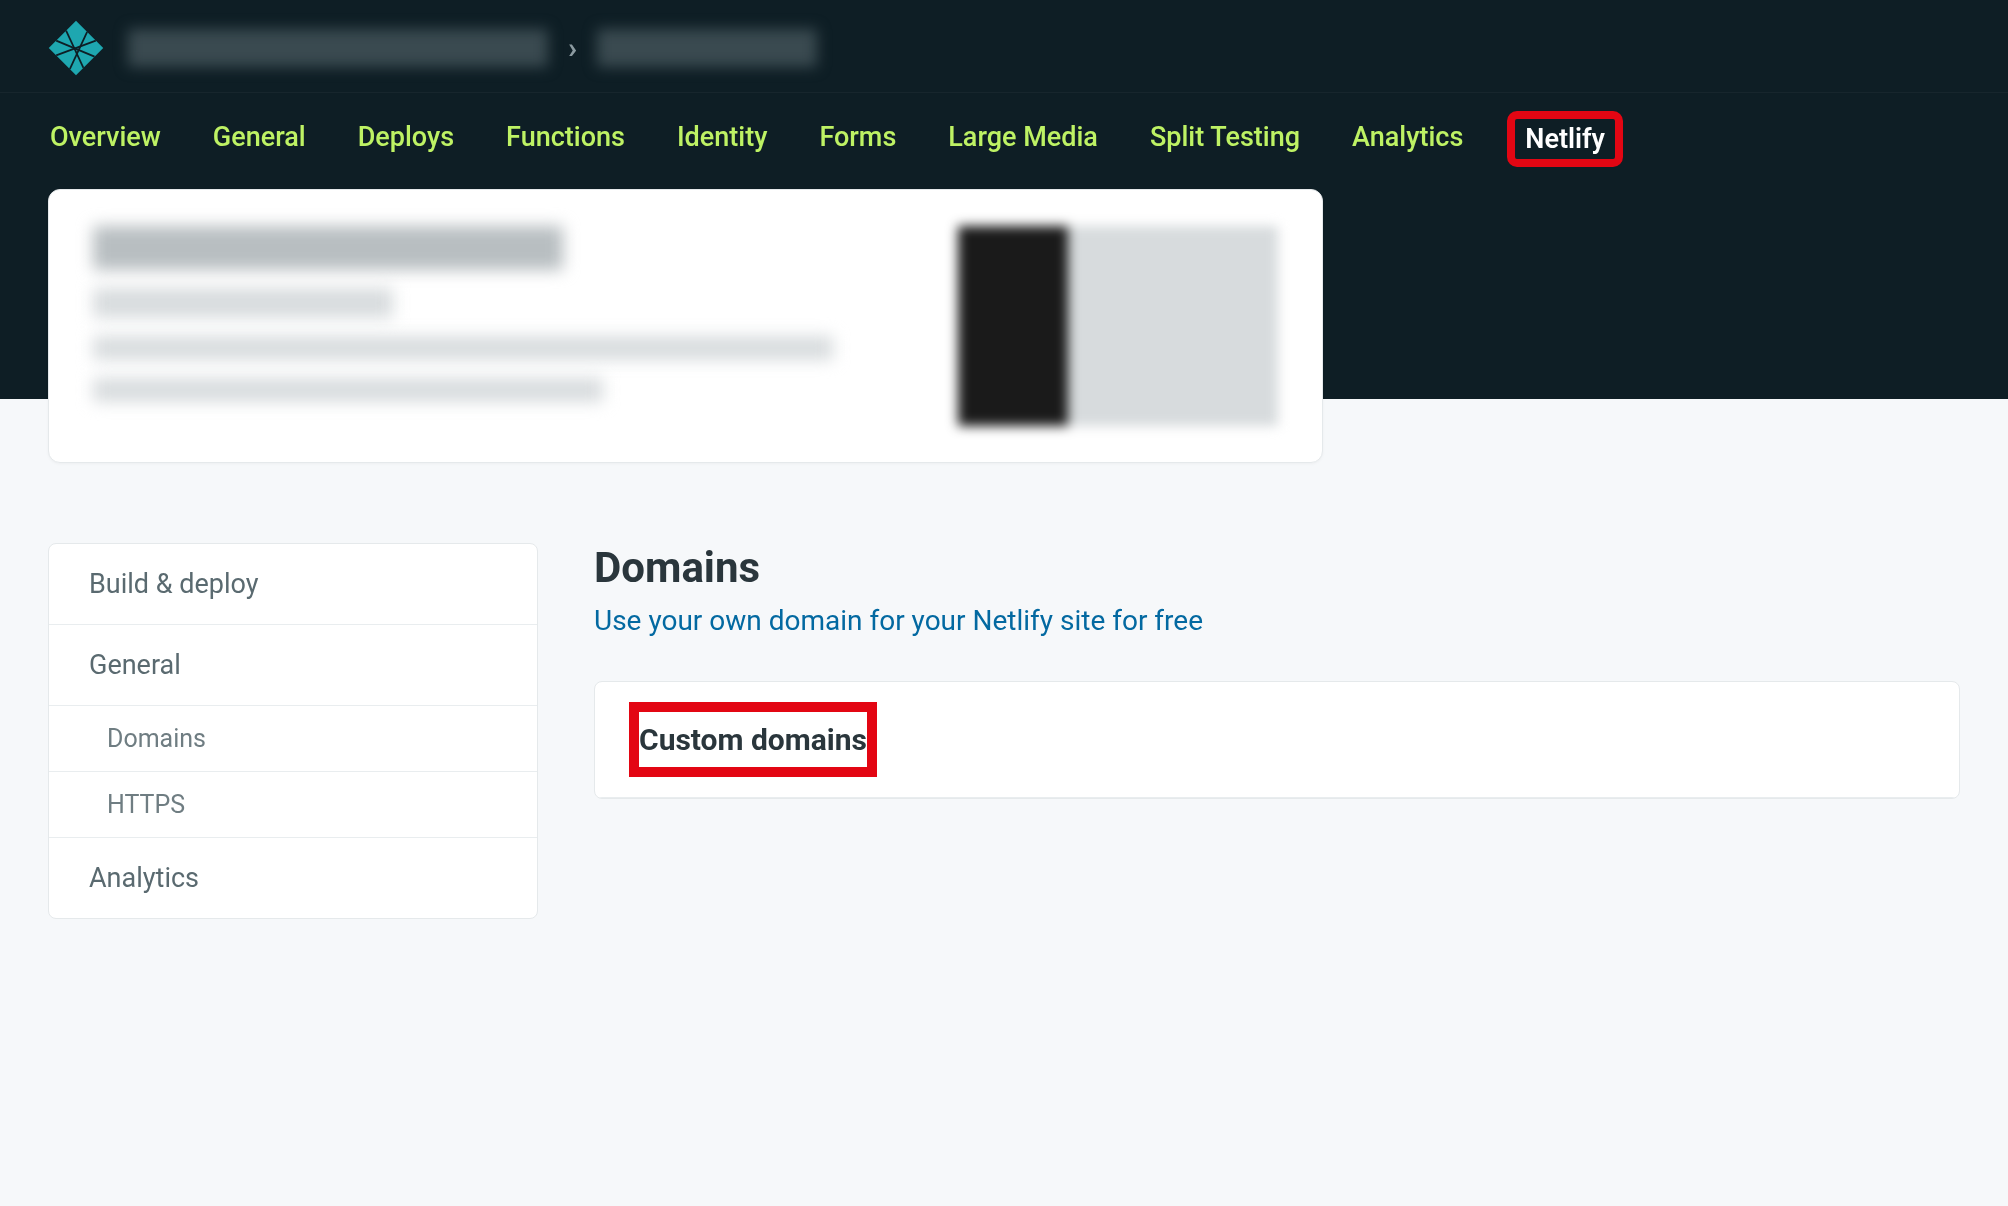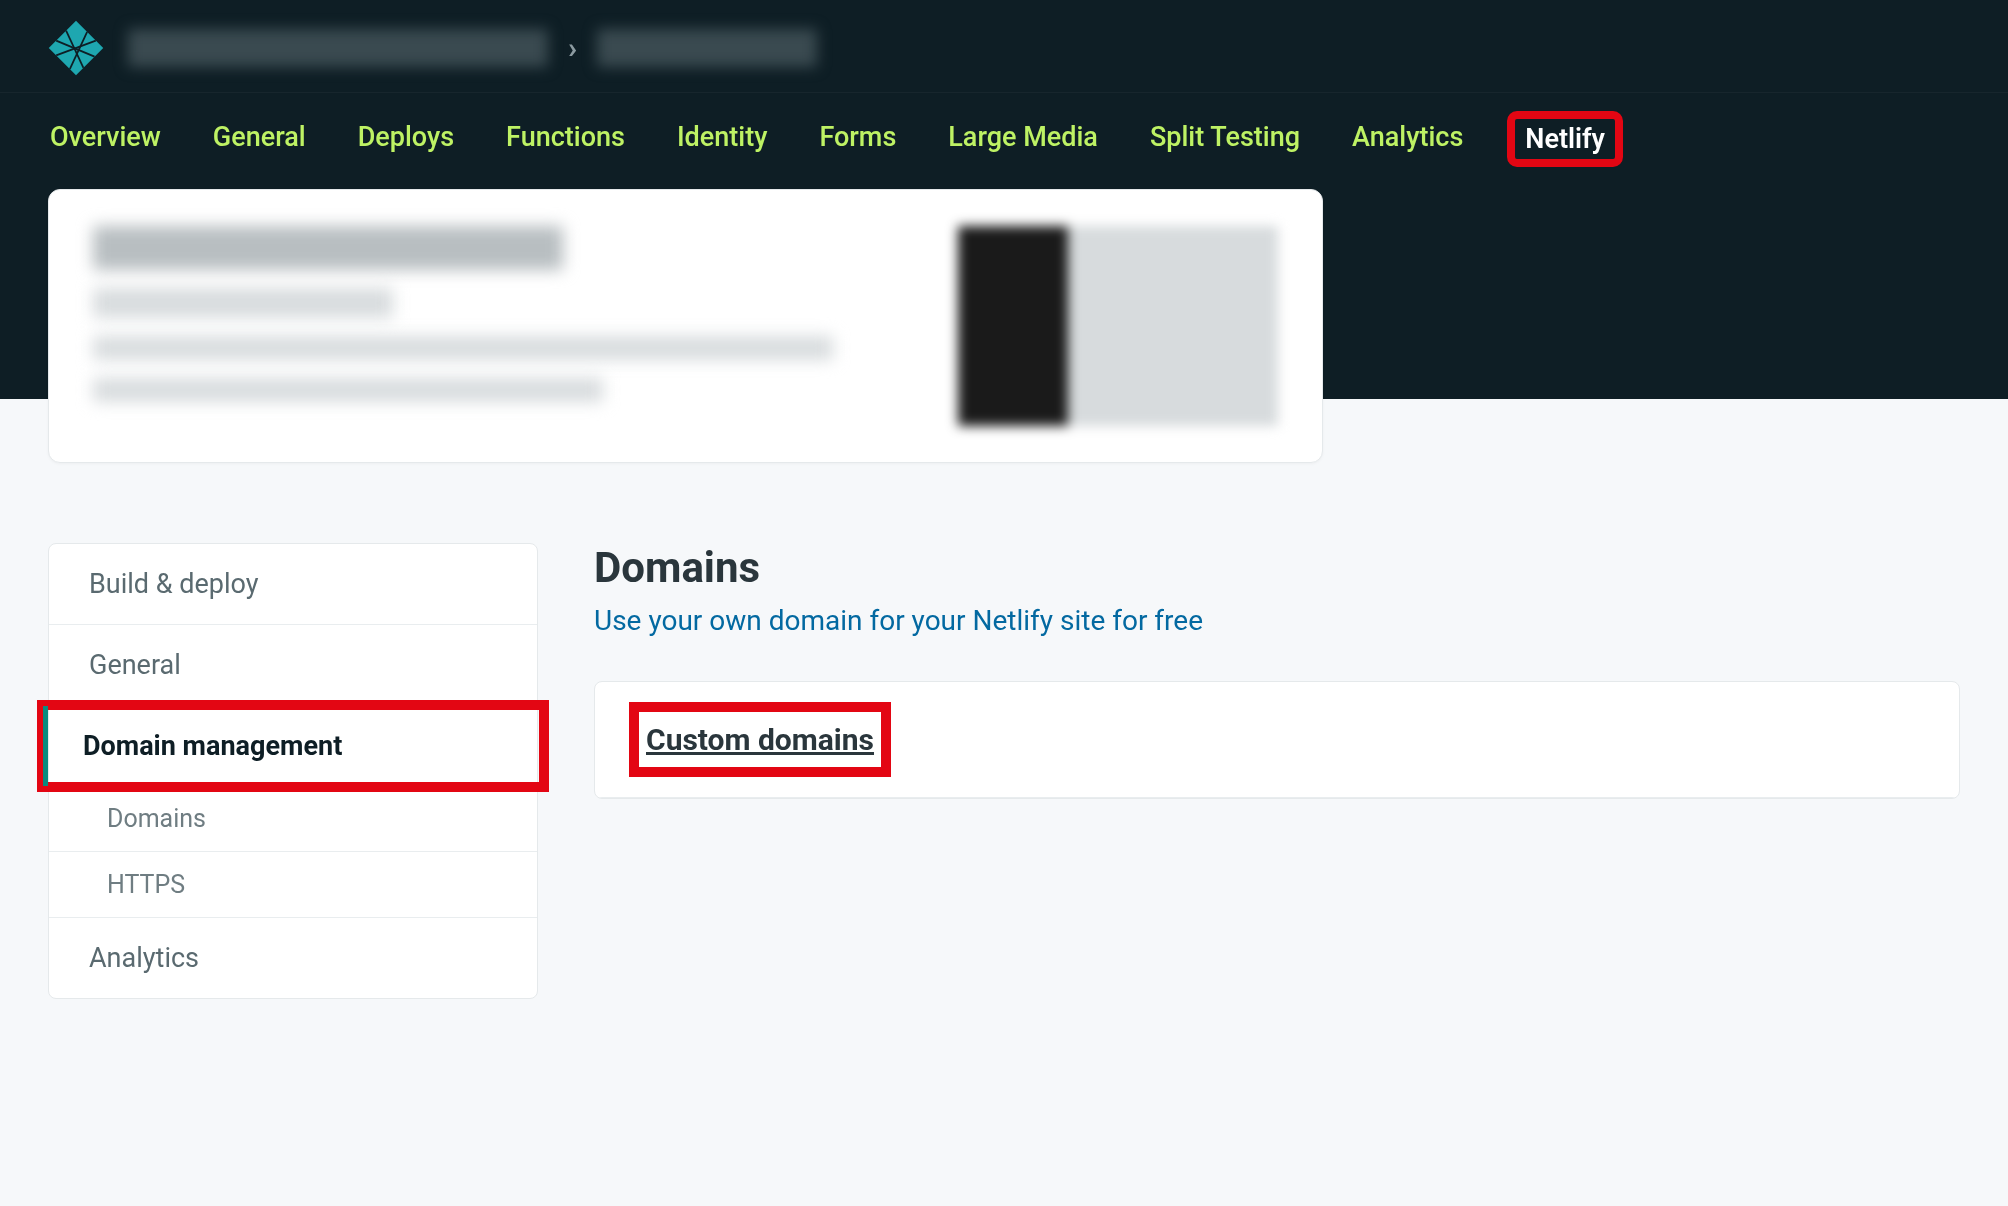--- a/index.html
+++ b/index.html
@@ -185,22 +185,21 @@
     border-bottom: 1px solid #e9edef;
   }
   .panel-title {
     font-size: 30px;
     font-weight: 700;
     color: #2a363c;
     display: inline-block;
   }
   .panel-title-highlight {
     outline: 10px solid #e30613;
-    padding: 10px 7px;
-    text-decoration: underline;
+    padding: 10px 0;
   }
   .panel-body {
     padding: 34px 44px;
     font-size: 27px;
     color: #5a6a70;
     line-height: 1.55;
   }
 
   .header-spacer-below-tabs {
     height: 210px;
@@ -257,23 +256,20 @@
         <span class="blur-box bb-line2"></span>
       </div>
       <div class="site-thumb"></div>
     </div>
   </div>
 
   <div class="two-col">
     <div class="sidebar">
       <div class="sidebar-item">Build &amp; deploy</div>
       <div class="sidebar-item">General</div>
-      <div class="sidebar-item-highlight-wrap">
-        <div class="sidebar-item active">Domain management</div>
-      </div>
       <div class="sidebar-subitem">Domains</div>
       <div class="sidebar-subitem">HTTPS</div>
       <div class="sidebar-item">Analytics</div>
     </div>
 
     <div class="main-col">
       <h1 class="page-heading">Domains</h1>
       <p class="page-sub">Use your own domain for your Netlify site for free</p>
 
       <div class="panel">

